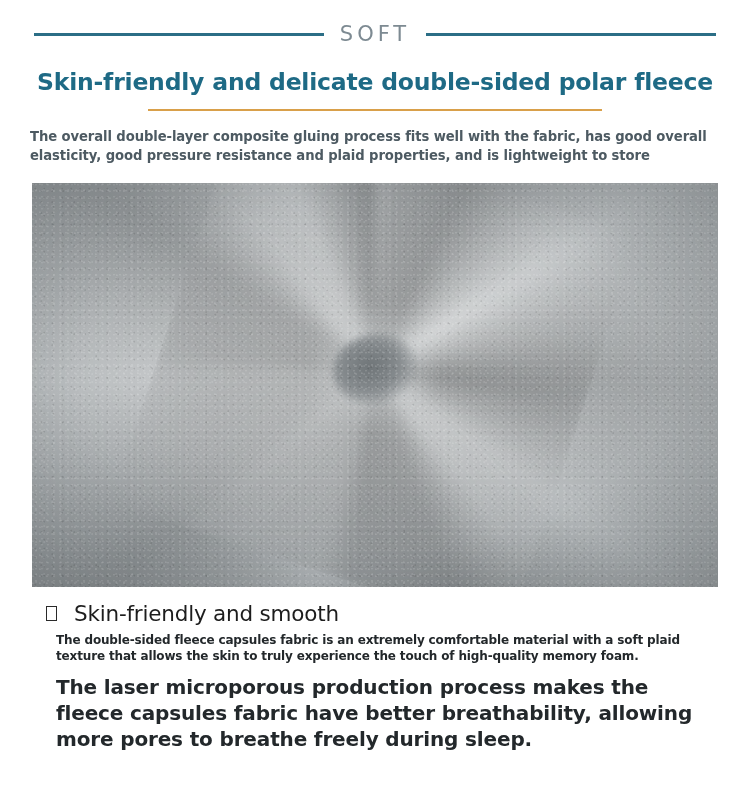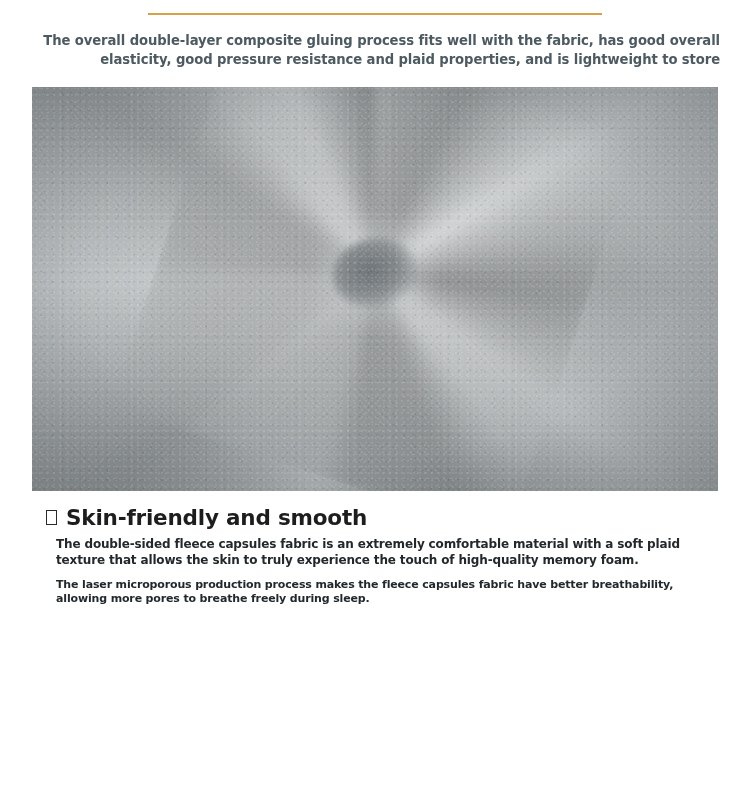--- a/index.html
+++ b/index.html
@@ -51,21 +51,21 @@
     width: 454px;
     height: 2px;
     background: #d9a04a;
     margin: 13px auto 0 auto;
   }
 
   
   .subtitle {
     width: 690px;
     margin: 17px auto 0 auto;
-    text-align: right;
+    text-align: left;
     color: #4d5a62;
     font-size: 13.2px;
     font-weight: bold;
     line-height: 1.42;
     letter-spacing: -0.1px;
   }
 
   
   .hero {
     width: 686px;
@@ -160,24 +160,24 @@
 
   
   .features {
     width: 686px;
     margin: 14px auto 0 auto;
   }
   .feature { margin-bottom: 10px; }
   .feature-head {
     display: flex;
     align-items: center;
-    gap: 9px;
+    gap: 17px;
     color: #1d1d1d;
     font-size: 21.5px;
-    font-weight: bold;
+    font-weight: normal;
     letter-spacing: -0.2px;
   }
   .feature-head .bullet {
     display: inline-block;
     width: 9px;
     height: 13px;
     border: 1.6px solid #2a2a2a;
     flex: 0 0 auto;
     margin-left: 14px;
   }
@@ -185,31 +185,37 @@
     margin-top: 7px;
     margin-left: 24px;
     width: 652px;
     color: #23282b;
     font-size: 12px;
     font-weight: bold;
     line-height: 1.28;
     letter-spacing: -0.15px;
   }
   .feature.second .feature-body {
-    font-size: 11px;
+    font-size: 20px;
     line-height: 1.3;
   }
   .feature.second .feature-head { font-size: 22px; }
 </style>
 </head>
 <body>
 
 <div>
 
-
+  <div class="eyebrow">
+    <div class="rule left"></div>
+    <div class="word">SOFT</div>
+    <div class="rule right"></div>
+  </div>
+
+  <div class="headline">Skin-friendly and delicate double-sided polar fleece</div>
   <div class="headline-rule"></div>
 
   <div class="subtitle">The overall double-layer composite gluing process fits well with the fabric, has good overall elasticity, good pressure resistance and plaid properties, and is lightweight to store</div>
 
   <div class="hero">
     <div class="base"></div>
     <div class="swirl"></div>
     <div class="swirl2"></div>
     <div class="core"></div>
     <div class="fuzz"></div>

